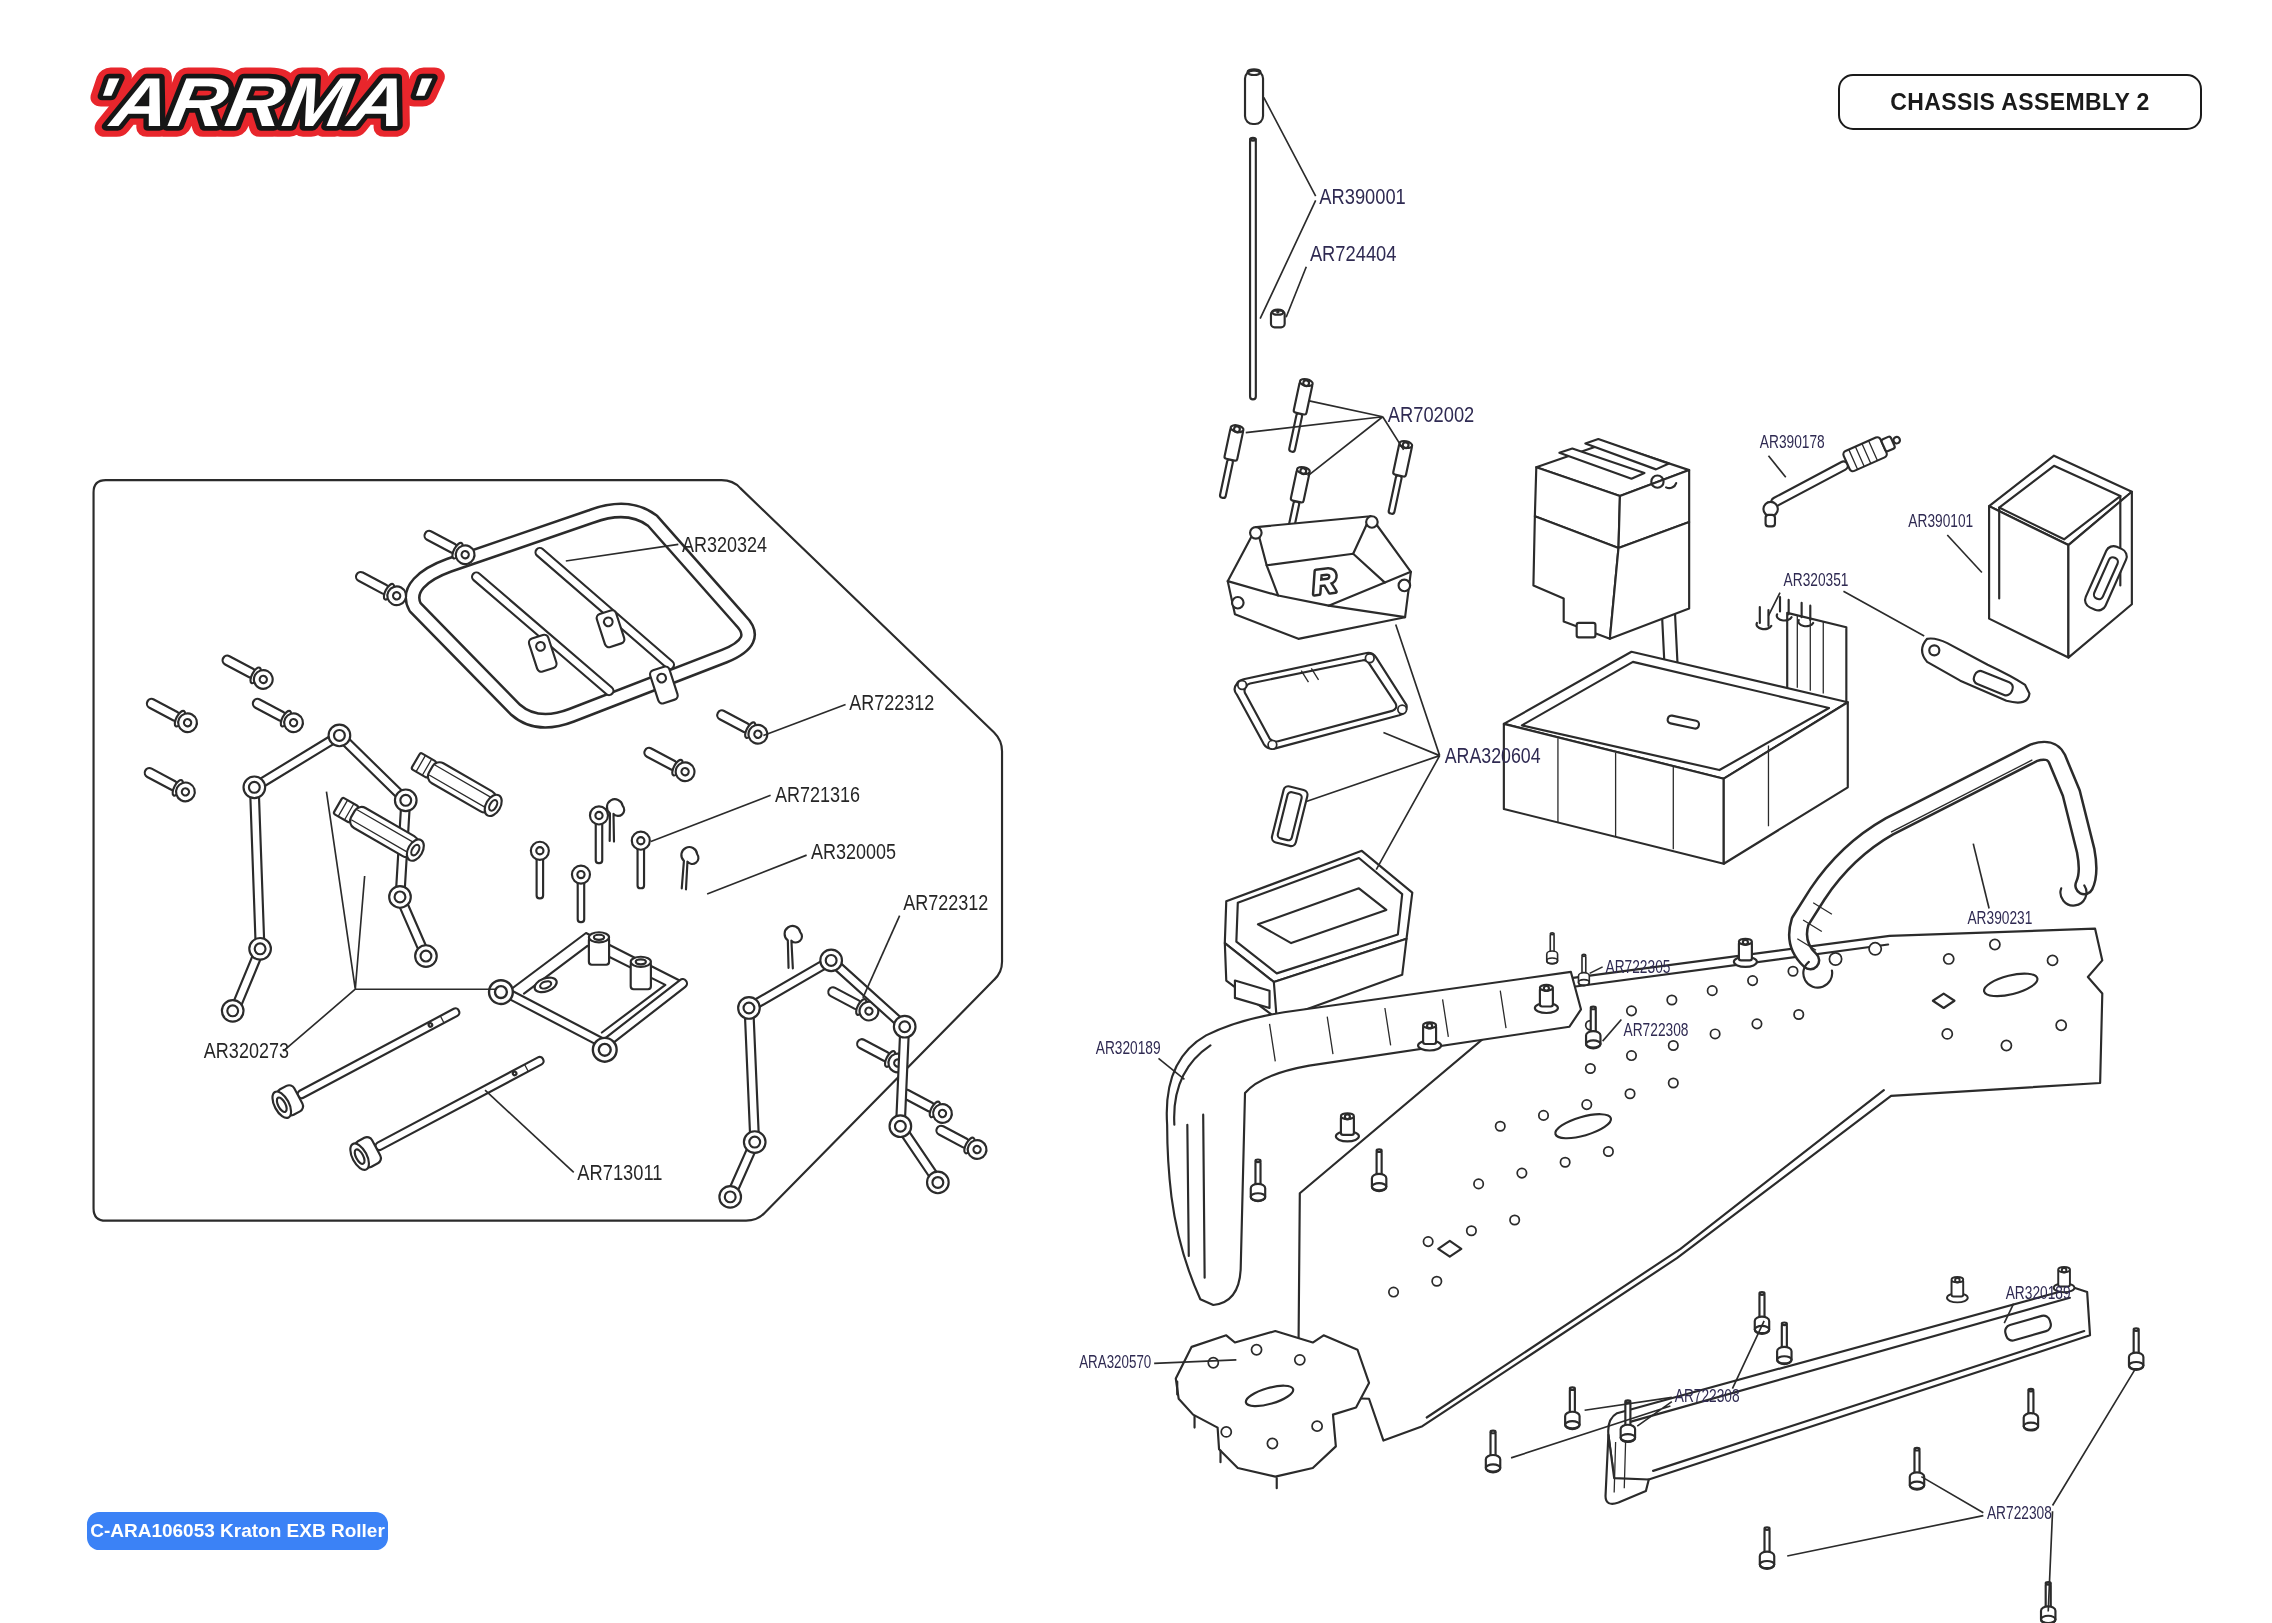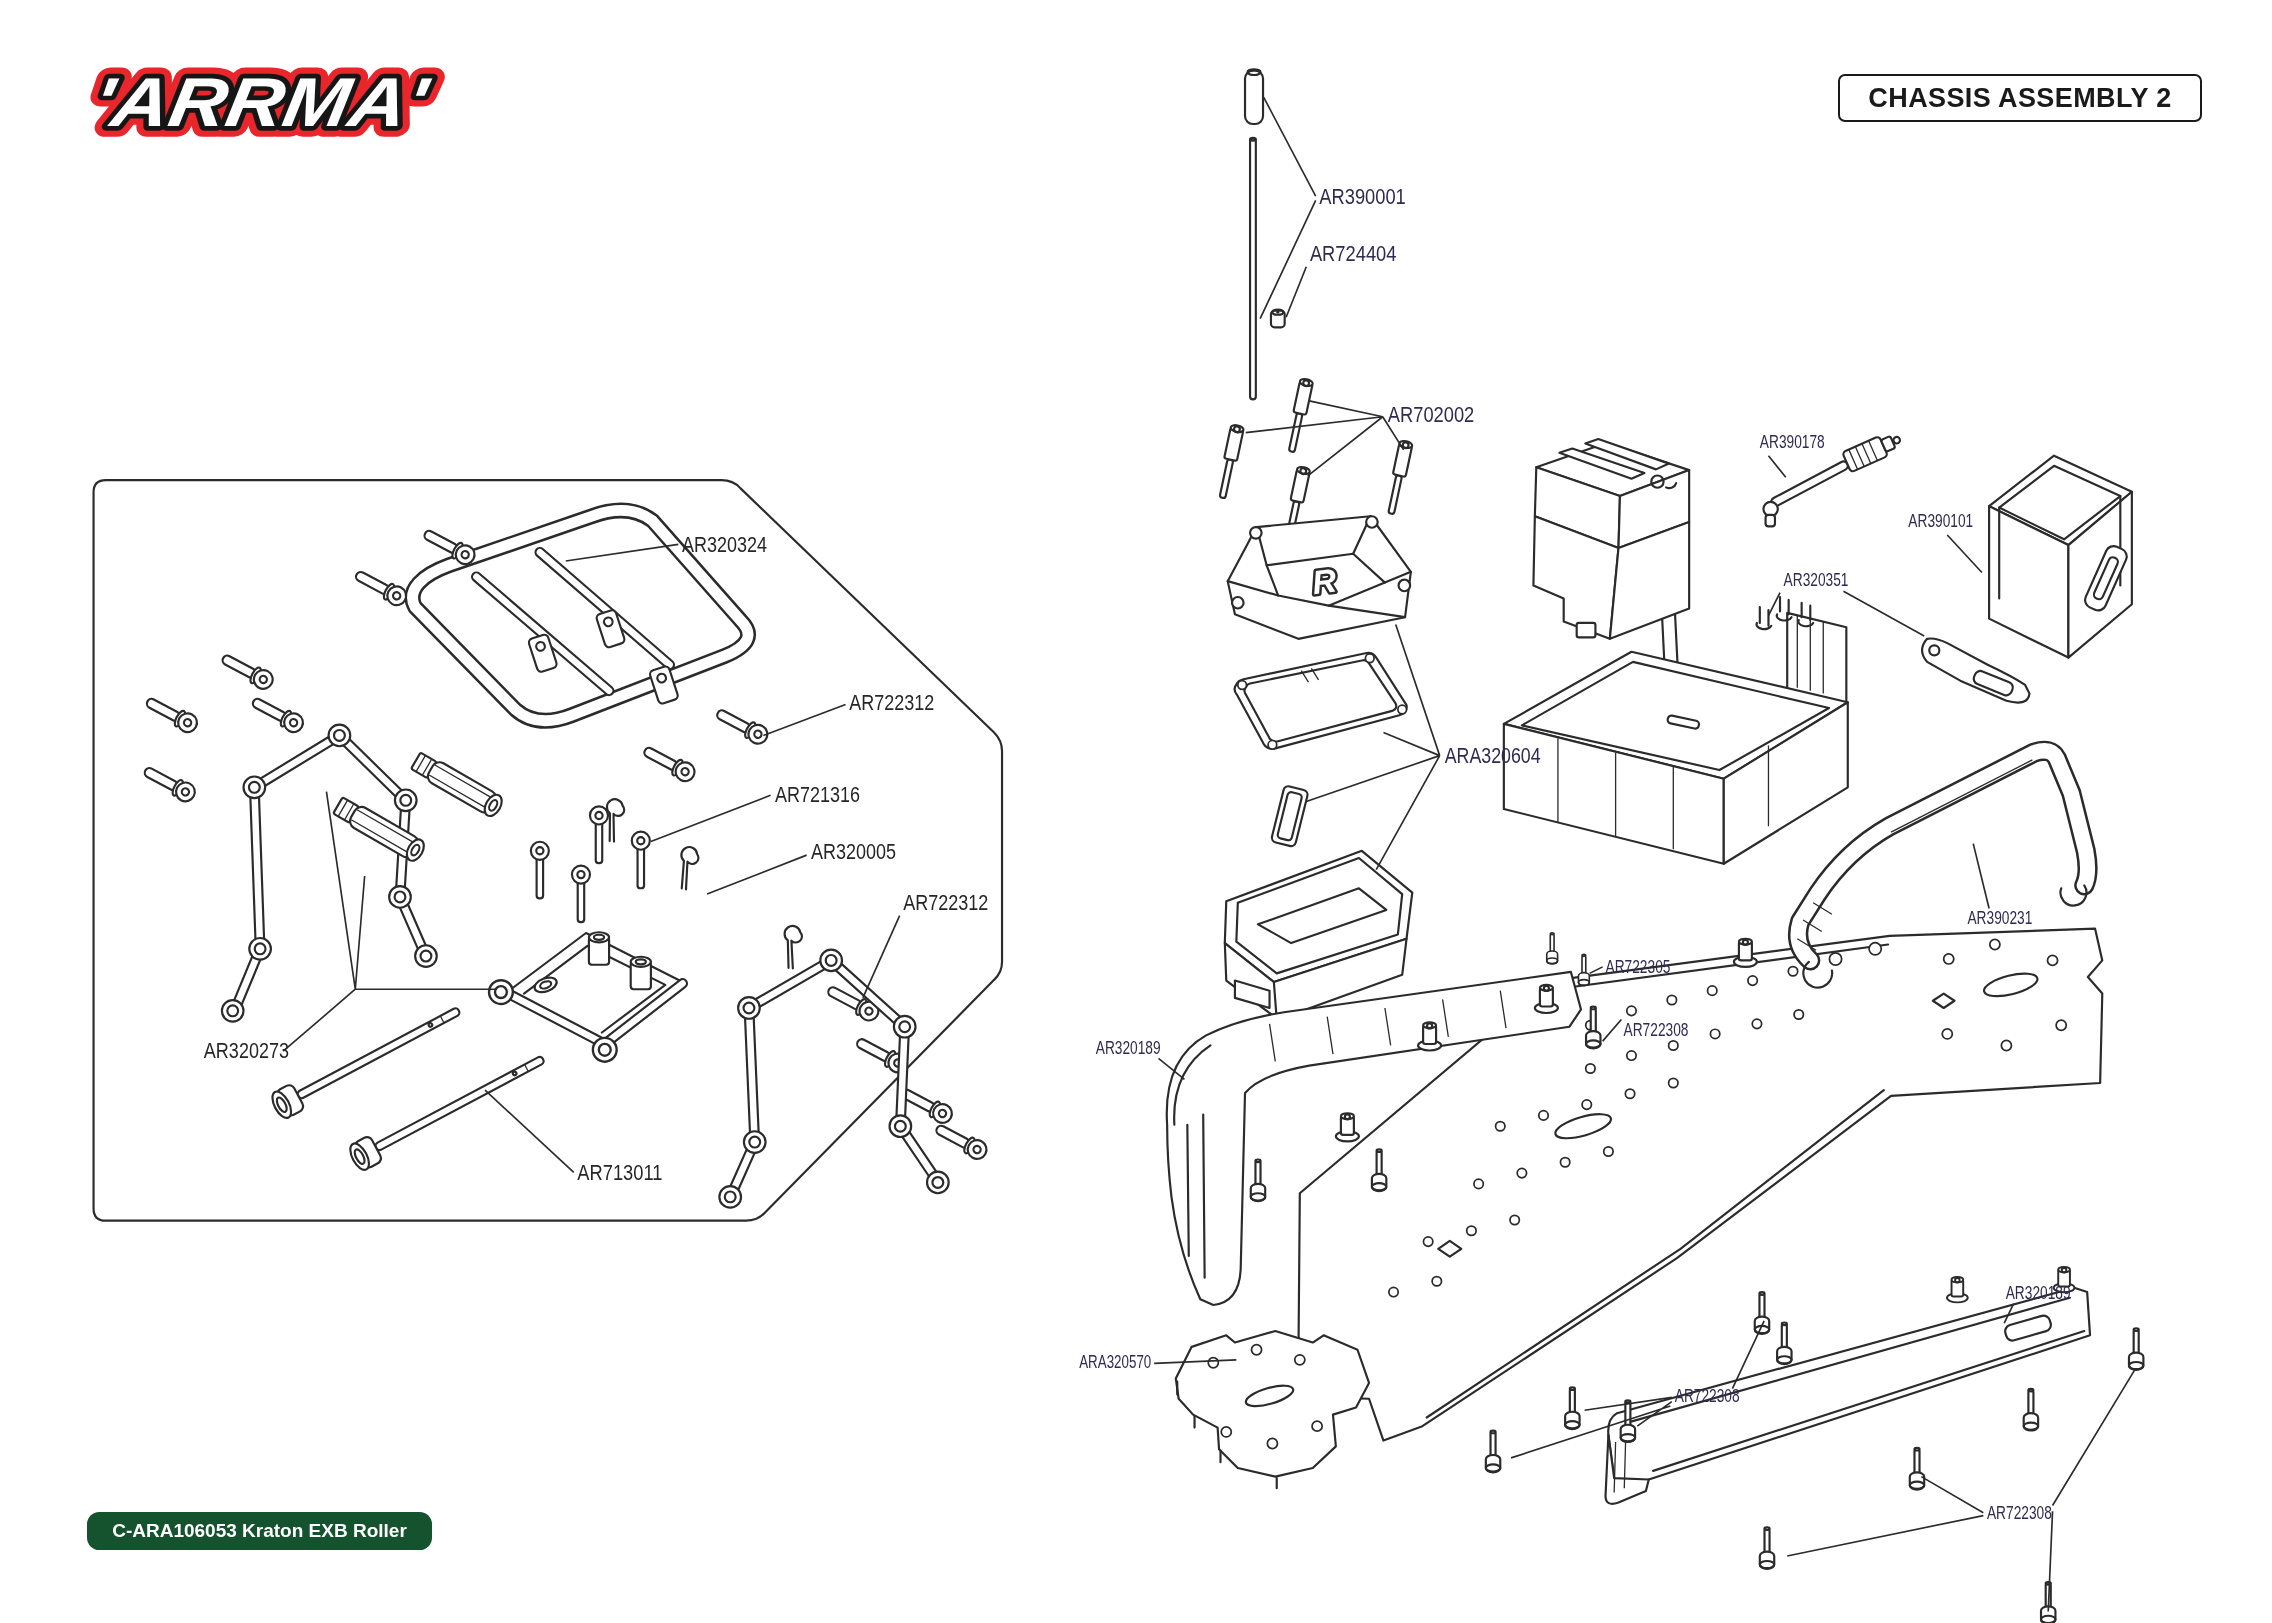--- a/index.html
+++ b/index.html
@@ -1,21 +1,21 @@
 <!DOCTYPE html>
 <html style="font-size:11.5px"><head>
 <meta charset="utf-8">
 <style>
   html,body{margin:0;padding:0;background:#fff;}
   body{width:2273px;height:1623px;position:relative;font-family:"Liberation Sans",sans-serif;overflow:hidden;}
   .stage{position:absolute;inset:0;background:#fff;}
   svg.draw{position:absolute;left:0;top:0;}
-  .titlebox{position:absolute;left:1838px;top:74px;width:364px;height:48px;border:2.9px solid #1a1a1a;border-radius:7px;
-            display:flex;align-items:center;justify-content:center;font-weight:bold;font-size:27px;color:#1a1a1a;letter-spacing:0.4px;background:#fff;box-sizing:border-box;}
-  .footerbox{position:absolute;left:87px;top:1512px;width:345px;height:38px;background:#14532d;border-radius:12.3px;
+  .titlebox{position:absolute;left:1838px;top:74px;width:364px;height:56px;border:2.9px solid #1a1a1a;border-radius:15px;
+            display:flex;align-items:center;justify-content:center;font-weight:bold;font-size:23px;color:#1a1a1a;letter-spacing:0.4px;background:#fff;box-sizing:border-box;}
+  .footerbox{position:absolute;left:87px;top:1512px;width:301px;height:38px;background:#3b82f6;border-radius:12.3px;
              display:flex;align-items:center;justify-content:center;font-weight:bold;font-size:19px;color:#ffffff;}
   .logo{position:absolute;left:72px;top:52px;width:375px;height:101px;}
   
   .part{fill:#ffffff;stroke:#2b2b2b;stroke-width:3;stroke-linejoin:round;}
   .partn{fill:none;stroke:#2b2b2b;stroke-width:3;stroke-linejoin:round;stroke-linecap:round;}
   .thin{fill:none;stroke:#2b2b2b;stroke-width:1.8;}
   .ln{fill:none;stroke:#2b2b2b;stroke-width:2.3;}
   .tubeA{fill:none;stroke:#2b2b2b;stroke-width:22;stroke-linejoin:round;stroke-linecap:round;}
   .tubeAw{fill:none;stroke:#ffffff;stroke-width:15;stroke-linejoin:round;stroke-linecap:round;}
   .tubeB{fill:none;stroke:#2b2b2b;stroke-width:15;stroke-linejoin:round;stroke-linecap:round;}

